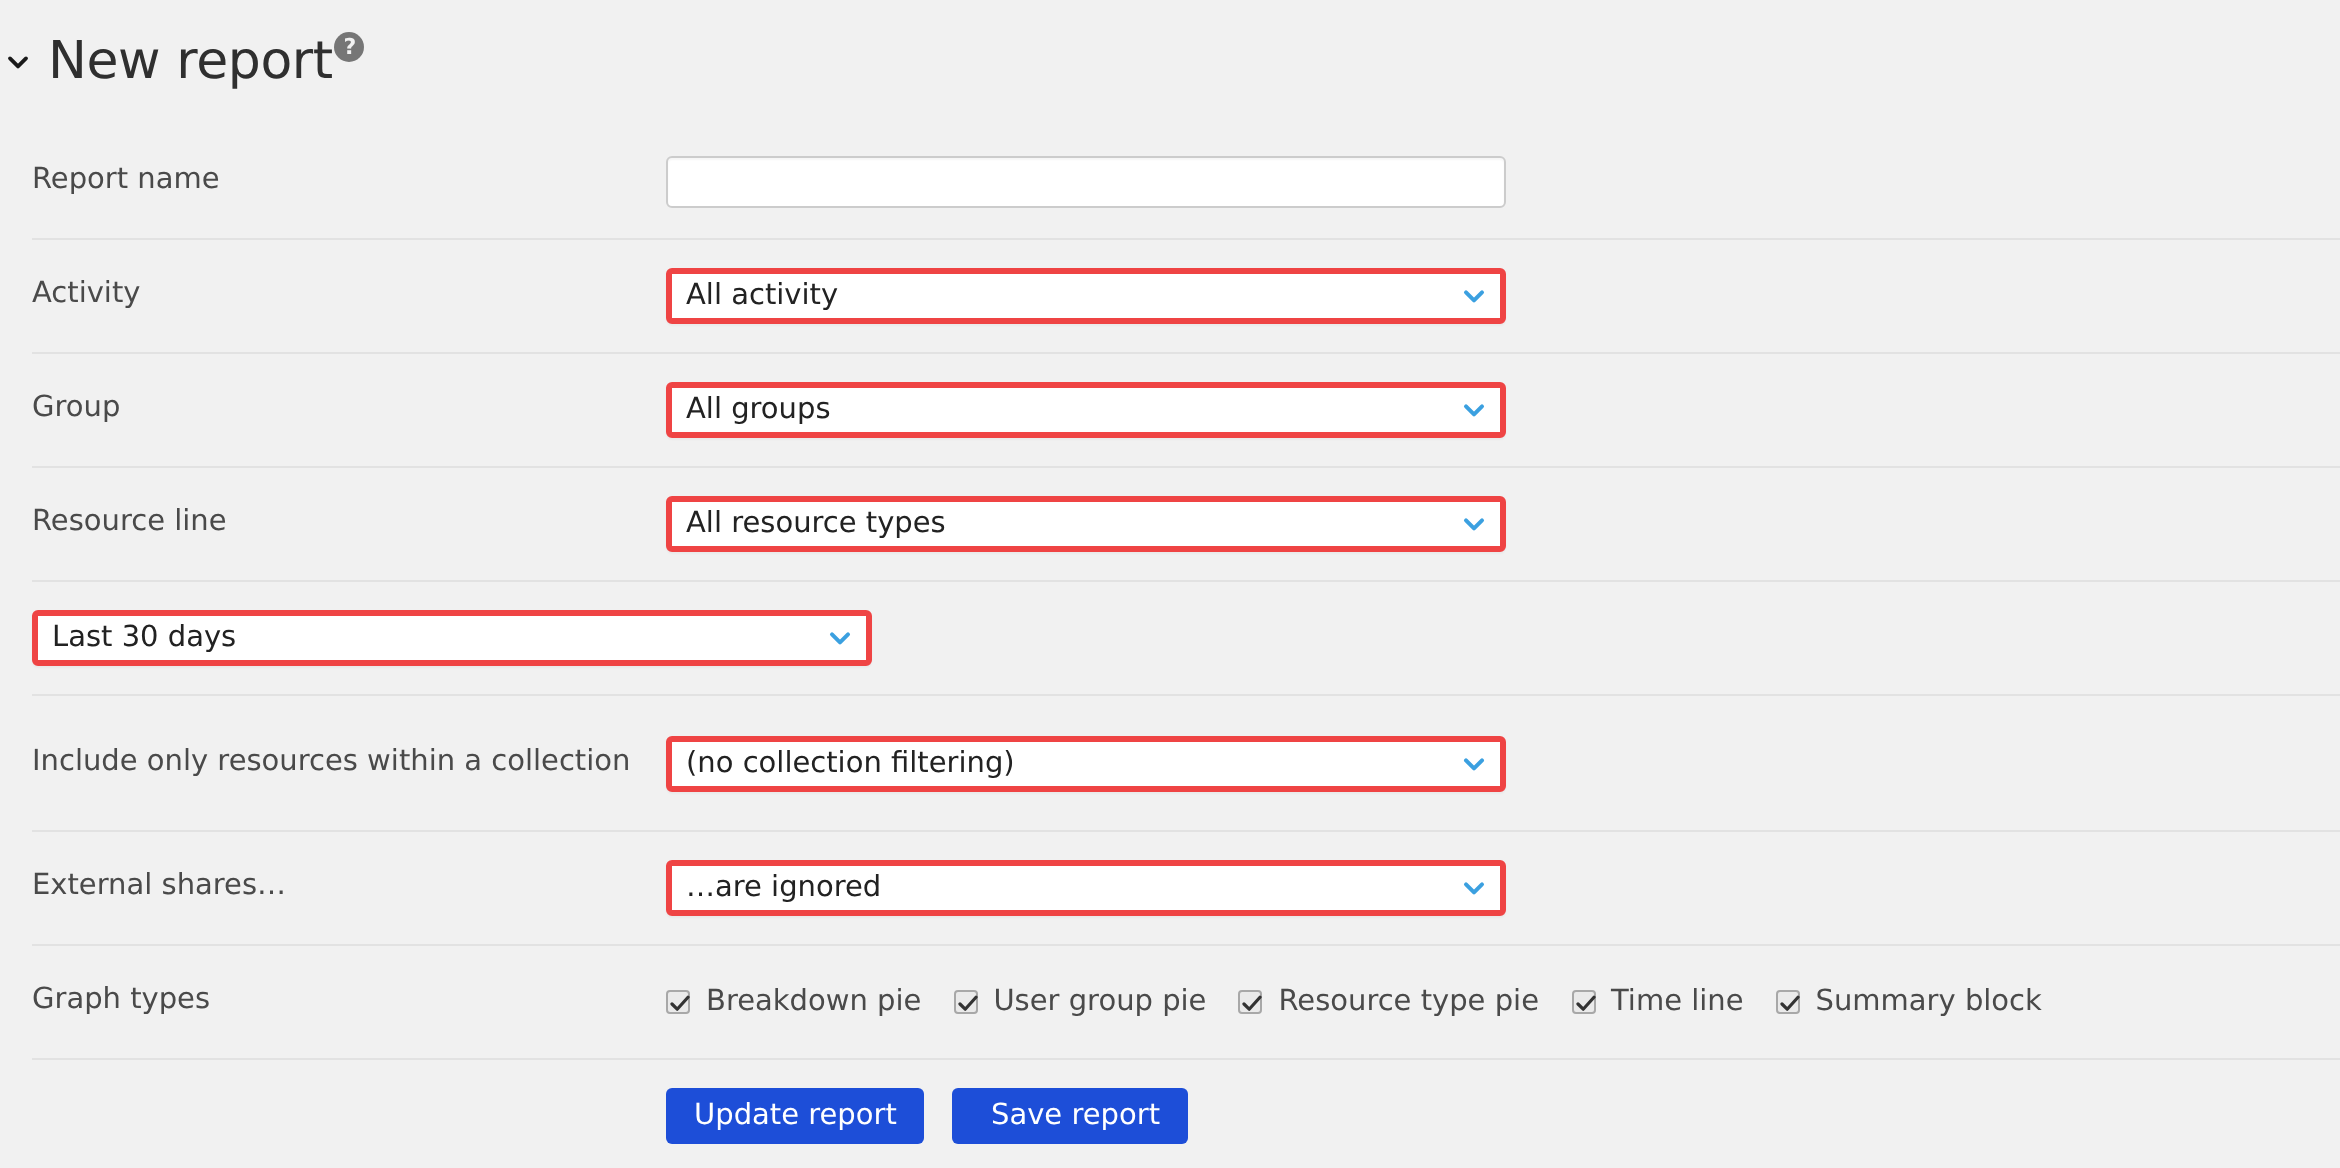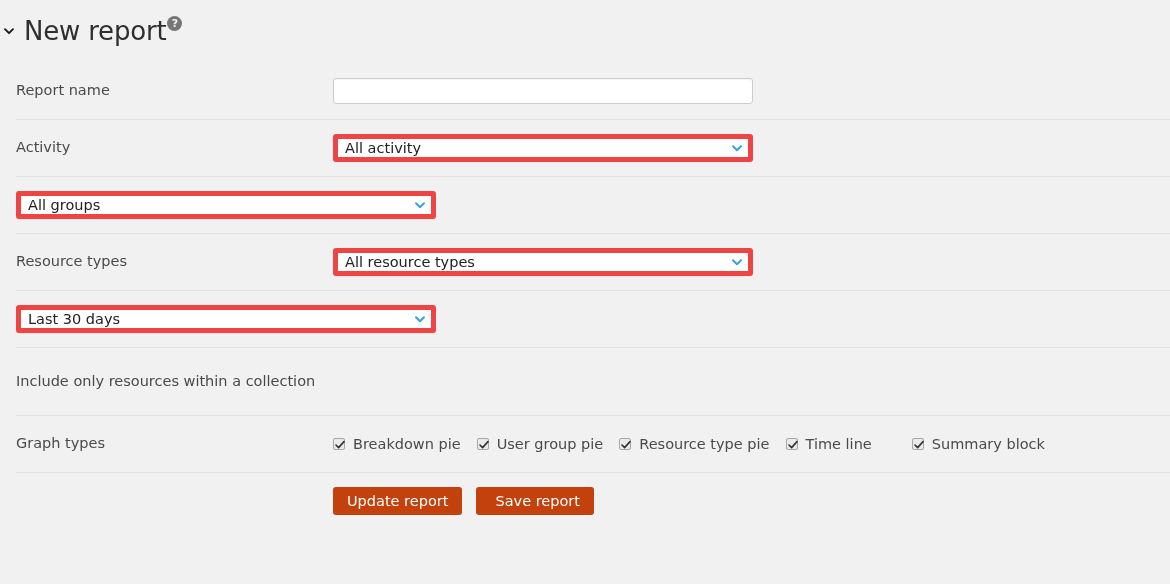--- a/index.html
+++ b/index.html
@@ -103,21 +103,21 @@
   }
 
   .select-wrap {
     position: relative;
     width: 420px;
     height: 28px;
   }
   .select-box {
     width: 100%;
     height: 100%;
-    border: 5px solid #ef4444;
+    border: 3px solid #ef4444;
     border-radius: 3px;
     background: #fff;
     display: flex;
     align-items: center;
     padding: 0 28px 0 7px;
     font-size: 14.5px;
     color: #222;
     cursor: pointer;
     white-space: nowrap;
     overflow: hidden;
@@ -138,21 +138,21 @@
     align-items: flex-end;
     flex-wrap: nowrap;
   }
   .checkbox-item {
     display: flex;
     align-items: center;
     margin-right: 16px;
     cursor: pointer;
     white-space: nowrap;
   }
-  .checkbox-item:last-child { margin-right: 0; margin-left: 24px; }
+  .checkbox-item:last-child { margin-right: 0; }
   .cb {
     width: 12px;
     height: 12px;
     border: 1px solid #a8a8a8;
     border-radius: 2px;
     background: #eaeaea;
     margin-right: 8px;
     flex: 0 0 auto;
     position: relative;
     display: inline-block;
@@ -173,21 +173,21 @@
     align-items: center;
     border-top: 1px solid #e2e2e2;
     margin-left: 16px;
     min-height: 57px;
   }
   .button-row .row-label {
     width: 317px;
     flex: 0 0 317px;
   }
   .btn {
-    background: #c2410c;
+    background: #1d4ed8;
     border: none;
     border-radius: 3px;
     color: #fff;
     font-family: "DejaVu Sans", "Liberation Sans", sans-serif;
     font-size: 14.5px;
     padding: 0 14px;
     height: 28px;
     line-height: 28px;
     margin-right: 8px;
     cursor: pointer;
@@ -225,34 +225,35 @@
         <span class="select-chevron">
           <svg width="14" height="14" viewBox="0 0 14 14" aria-hidden="true">
             <path d="M3 5.2 L7 9.2 L11 5.2" fill="none" stroke="#3ba0e0" stroke-width="2" stroke-linecap="round" stroke-linejoin="round"></path>
           </svg>
         </span>
       </div>
     </div>
   </div>
 
   <div class="form-row">
+    <div class="row-label">Group</div>
     <div class="row-field">
       <div class="select-wrap">
         <div class="select-box">All groups</div>
         <span class="select-chevron">
           <svg width="14" height="14" viewBox="0 0 14 14" aria-hidden="true">
             <path d="M3 5.2 L7 9.2 L11 5.2" fill="none" stroke="#3ba0e0" stroke-width="2" stroke-linecap="round" stroke-linejoin="round"></path>
           </svg>
         </span>
       </div>
     </div>
   </div>
 
   <div class="form-row">
-    <div class="row-label">Resource types</div>
+    <div class="row-label">Resource line</div>
     <div class="row-field">
       <div class="select-wrap">
         <div class="select-box">All resource types</div>
         <span class="select-chevron">
           <svg width="14" height="14" viewBox="0 0 14 14" aria-hidden="true">
             <path d="M3 5.2 L7 9.2 L11 5.2" fill="none" stroke="#3ba0e0" stroke-width="2" stroke-linecap="round" stroke-linejoin="round"></path>
           </svg>
         </span>
       </div>
     </div>
@@ -266,22 +267,45 @@
           <svg width="14" height="14" viewBox="0 0 14 14" aria-hidden="true">
             <path d="M3 5.2 L7 9.2 L11 5.2" fill="none" stroke="#3ba0e0" stroke-width="2" stroke-linecap="round" stroke-linejoin="round"></path>
           </svg>
         </span>
       </div>
     </div>
   </div>
 
   <div class="form-row tall">
     <div class="row-label">Include only resources within a collection</div>
-  </div>
-
+    <div class="row-field">
+      <div class="select-wrap">
+        <div class="select-box">(no collection filtering)</div>
+        <span class="select-chevron">
+          <svg width="14" height="14" viewBox="0 0 14 14" aria-hidden="true">
+            <path d="M3 5.2 L7 9.2 L11 5.2" fill="none" stroke="#3ba0e0" stroke-width="2" stroke-linecap="round" stroke-linejoin="round"></path>
+          </svg>
+        </span>
+      </div>
+    </div>
+  </div>
+
+  <div class="form-row">
+    <div class="row-label">External shares…</div>
+    <div class="row-field">
+      <div class="select-wrap">
+        <div class="select-box">…are ignored</div>
+        <span class="select-chevron">
+          <svg width="14" height="14" viewBox="0 0 14 14" aria-hidden="true">
+            <path d="M3 5.2 L7 9.2 L11 5.2" fill="none" stroke="#3ba0e0" stroke-width="2" stroke-linecap="round" stroke-linejoin="round"></path>
+          </svg>
+        </span>
+      </div>
+    </div>
+  </div>
 
   <div class="form-row">
     <div class="row-label">Graph types</div>
     <div class="row-field">
       <div class="checkbox-group" id="graph-types-group">
           <label class="checkbox-item">
             <span class="cb">
               <svg width="10" height="10" viewBox="0 0 10 10" aria-hidden="true">
                 <path d="M1 5 L3.6 7.6 L9 1.6" fill="none" stroke="#333" stroke-width="1.6" stroke-linecap="round" stroke-linejoin="round"></path>
               </svg>

